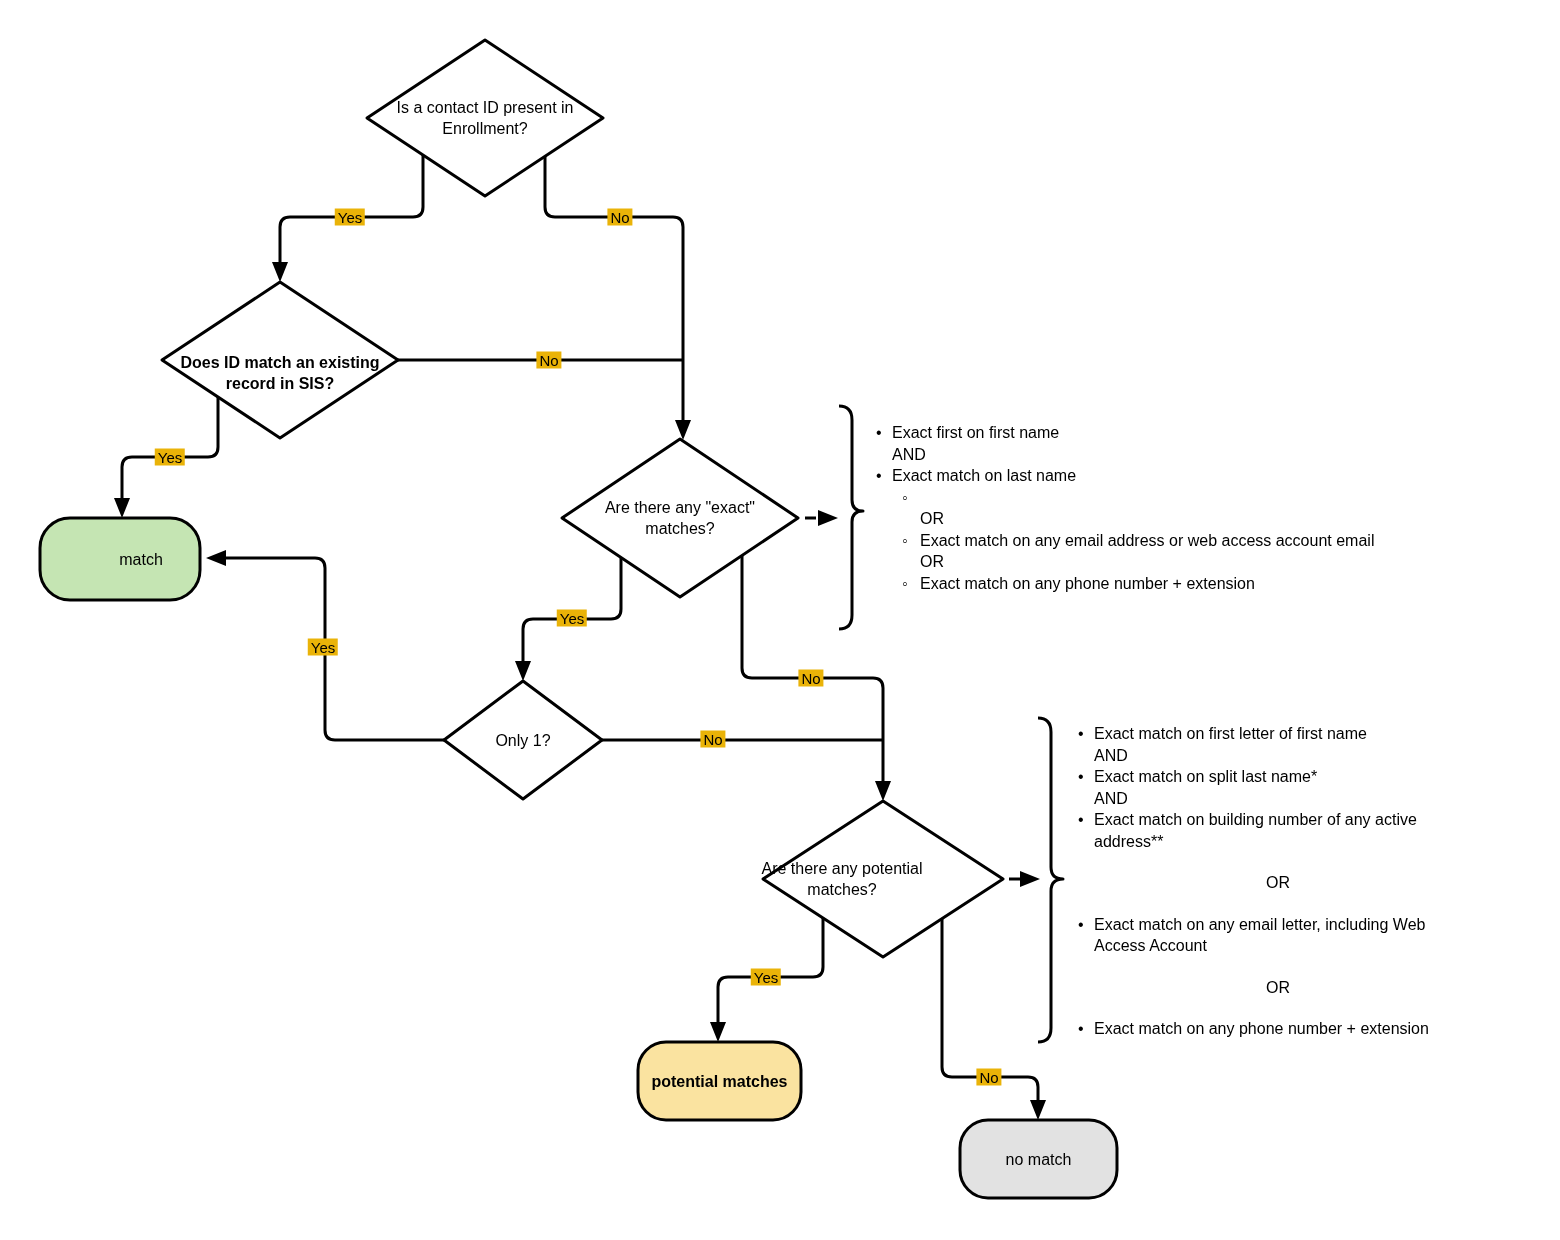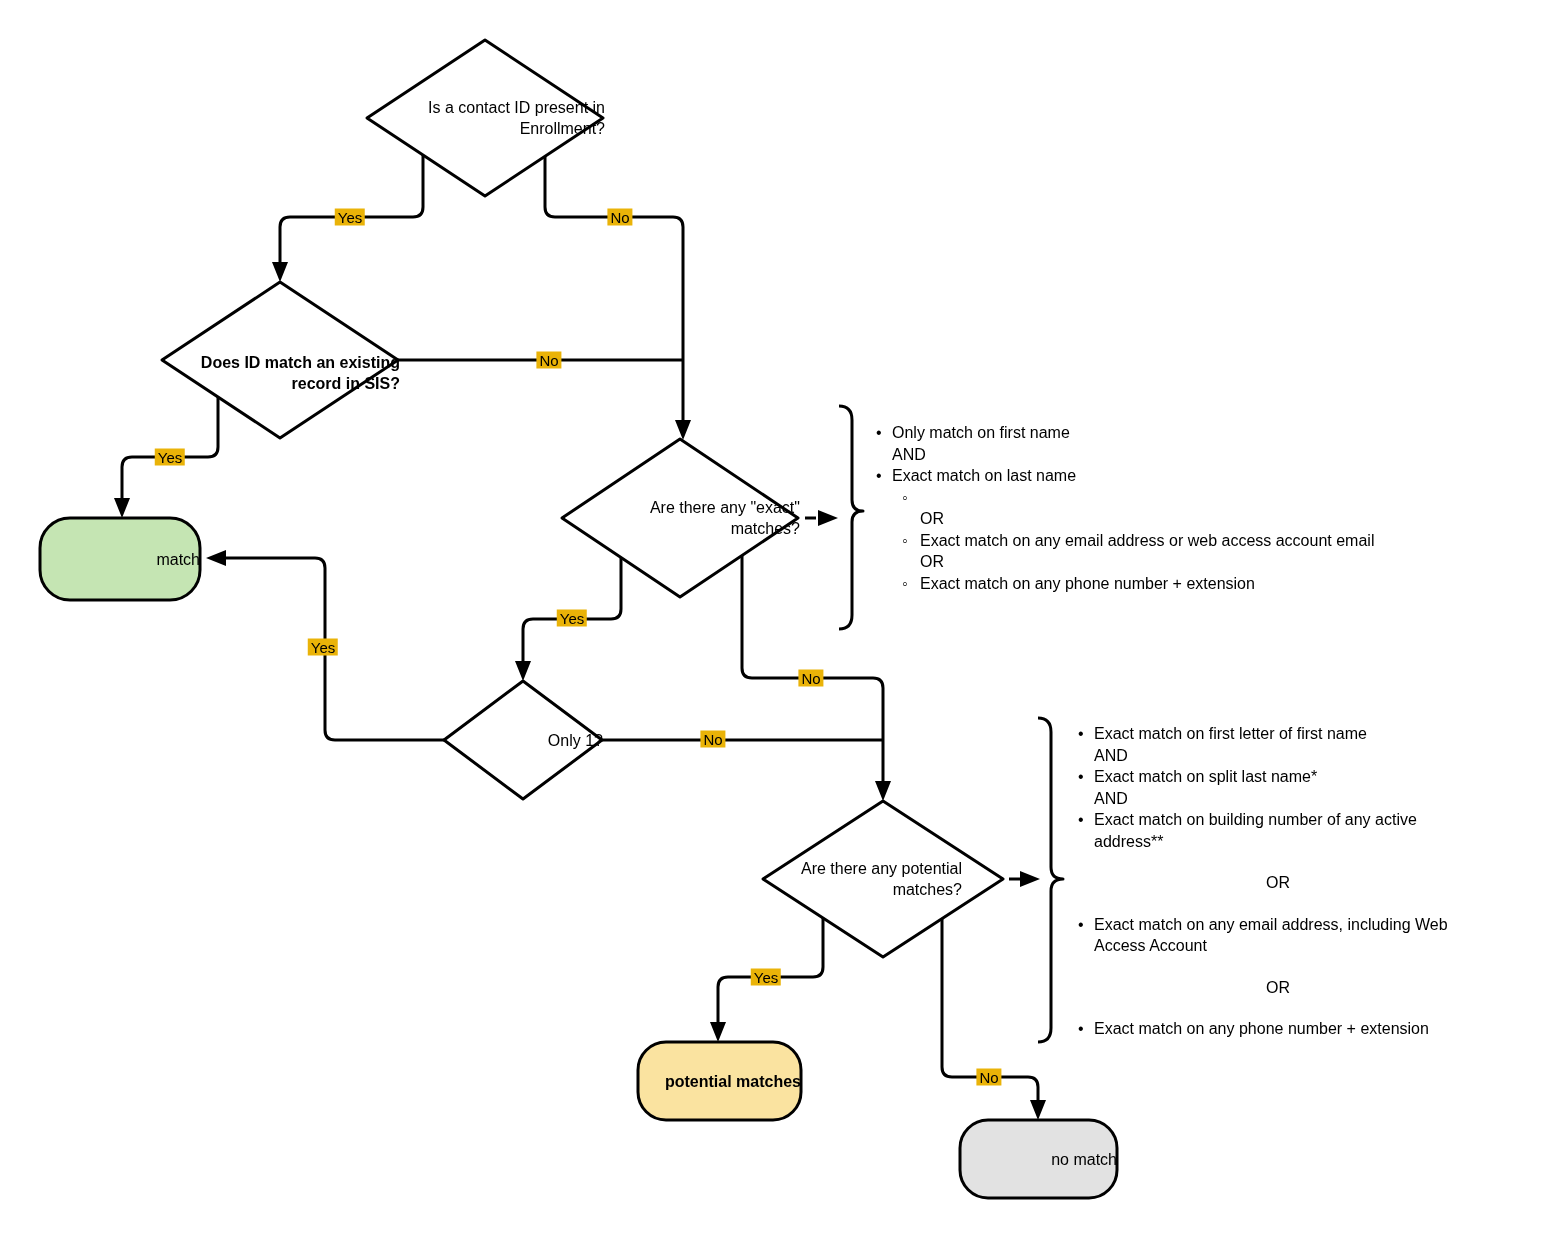--- a/index.html
+++ b/index.html
@@ -3,21 +3,21 @@
 <meta charset="utf-8">
 <style>
   html,body{margin:0;padding:0;background:#ffffff;}
   .canvas{
     position:relative;width:1560px;height:1240px;background:#ffffff;
     font-family:"Liberation Sans",sans-serif;color:#000;overflow:hidden;
   }
   .layer{position:absolute;left:0;top:0;}
   
   .node-label{
-    position:absolute;display:flex;align-items:flex-end;justify-content:center;
+    position:absolute;display:flex;align-items:center;justify-content:center;
     text-align:center;font-size:16px;line-height:21px;flex-direction:column;
   }
   
   .edge-lbl{
     position:absolute;transform:translate(-50%,-50%);
     background:#eab308;padding:0 3px;font-size:15px;line-height:17px;white-space:nowrap;
   }
   
   .list{position:absolute;font-size:16px;line-height:21.5px;}
   .li{display:flex;}
@@ -89,39 +89,39 @@
     <div>matches?</div>
   </div>
   <div class="node-label" style="left:443px;top:729px;width:160px;height:22px;">
     <div>Only 1?</div>
   </div>
   <div class="node-label" style="left:722px;top:847px;width:240px;height:64px;">
     <div>Are there any potential</div>
     <div>matches?</div>
   </div>
 
-  <div class="node-label" style="left:40px;top:518px;width:160px;height:82px;">match</div>
+  <div class="node-label" style="left:40px;top:518px;width:160px;height:82px;padding-left:21px;">match</div>
   <div class="node-label" style="left:638px;top:1042px;width:163px;height:78px;font-weight:bold;">potential matches</div>
   <div class="node-label" style="left:960px;top:1120px;width:157px;height:78px;">no match</div>
 
   <span class="edge-lbl" style="left:350px;top:217px;">Yes</span>
   <span class="edge-lbl" style="left:620px;top:217px;">No</span>
   <span class="edge-lbl" style="left:549px;top:360px;">No</span>
   <span class="edge-lbl" style="left:170px;top:457px;">Yes</span>
   <span class="edge-lbl" style="left:323px;top:647px;">Yes</span>
   <span class="edge-lbl" style="left:572px;top:618px;">Yes</span>
   <span class="edge-lbl" style="left:811px;top:678px;">No</span>
   <span class="edge-lbl" style="left:713px;top:739px;">No</span>
   <span class="edge-lbl" style="left:766px;top:977px;">Yes</span>
   <span class="edge-lbl" style="left:989px;top:1077px;">No</span>
 
   <div class="list" style="left:876px;top:422px;width:520px;">
     <div class="li l0">
         <span class="b">•</span>
-        <span>Only match on first name</span>
+        <span>Exact first on first name</span>
       </div>
     <div class="li l0">
         <span class="b"></span>
         <span>AND</span>
       </div>
     <div class="li l0">
         <span class="b">•</span>
         <span>Exact match on last name</span>
       </div>
     <div class="li l1">
@@ -162,21 +162,21 @@
         <span class="b"></span>
         <span>AND</span>
       </div>
     <div class="li l0">
         <span class="b">•</span>
         <span>Exact match on building number of any active address**</span>
       </div>
     <div class="or-row">OR</div>
     <div class="li l0">
         <span class="b">•</span>
-        <span>Exact match on any email address, including Web Access Account</span>
+        <span>Exact match on any email letter, including Web Access Account</span>
       </div>
     <div class="or-row">OR</div>
     <div class="li l0">
         <span class="b">•</span>
         <span>Exact match on any phone number + extension</span>
       </div>
   </div>
 
 </div>
 

